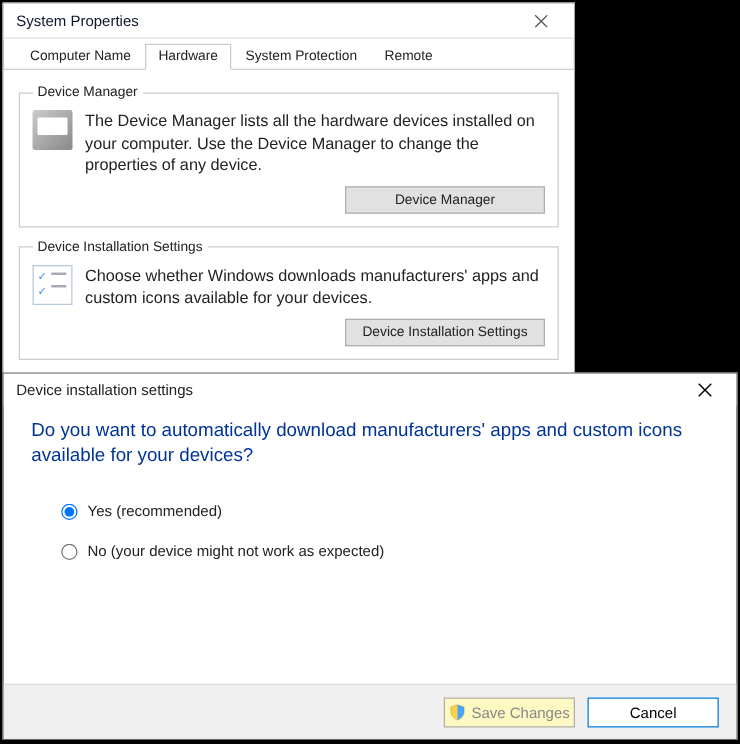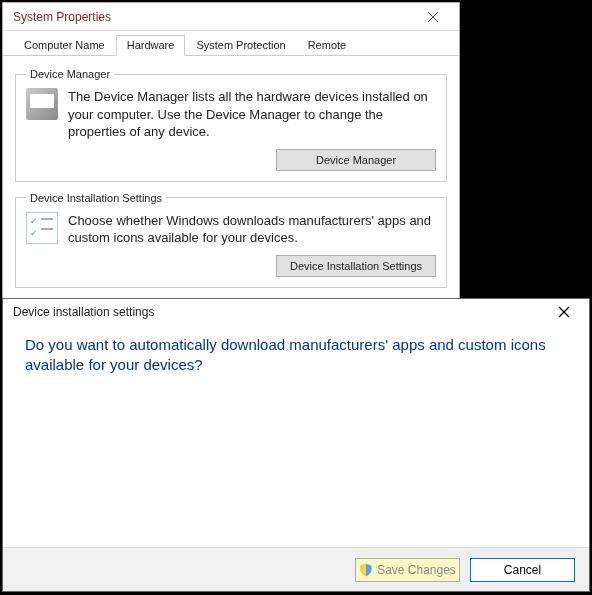--- a/index.html
+++ b/index.html
@@ -1,21 +1,21 @@
 <!DOCTYPE html>
 <html><head>
 <meta charset="utf-8">
 <style>
 * { box-sizing: border-box; margin: 0; padding: 0; }
 body { font-family: 'Segoe UI', Tahoma, sans-serif; font-size: 11px; background: #000; width: 592px; height: 595px; overflow: hidden; }
 
 
 .win1 { position: absolute; left: 2px; top: 2px; width: 458px; height: 296px; background: #fff; border: 1px solid #aaa; }
 .titlebar { height: 28px; display: flex; align-items: center; justify-content: space-between; padding: 0 6px 0 10px; background: #fff; border-bottom: 1px solid #ddd; }
-.title { font-size: 12px; color: #7f1d1d; }
+.title { font-size: 12px; color: #0f172a; }
 .close-x { width: 40px; height: 22px; display: flex; align-items: center; justify-content: center; color: #555; cursor: pointer; }
 .close-x svg { width: 10px; height: 10px; }
 
 .tabs { display: flex; padding: 4px 6px 0 10px; border-bottom: 1px solid #ccc; gap: 0; }
 .tab { padding: 3px 10px 4px 10px; font-size: 11px; color: #222; border: 1px solid transparent; border-bottom: none; position: relative; cursor: pointer; }
 .tab.active { background: #fff; border: 1px solid #ccc; border-bottom: 1px solid #fff; margin-bottom: -1px; }
 
 .content { padding: 12px; background: #fff; }
 
 fieldset { border: 1px solid #ccc; margin-bottom: 10px; padding: 8px 10px 10px 10px; }
@@ -104,20 +104,30 @@
     <span class="title2">Device installation settings</span>
     <div class="close-x2">
       <svg viewBox="0 0 12 12">
           <line x1="1" y1="1" x2="11" y2="11"></line>
           <line x1="11" y1="1" x2="1" y2="11"></line>
         </svg>
     </div>
   </div>
   <div class="body2">
     <div class="question">Do you want to automatically download manufacturers' apps and custom icons available for your devices?</div>
+    <div class="radio-group">
+      <label class="radio-opt">
+        <input type="radio" name="dl" checked="" style="">
+        <span>Yes (recommended)</span>
+      </label>
+      <label class="radio-opt">
+        <input type="radio" name="dl" style="">
+        <span>No (your device might not work as expected)</span>
+      </label>
+    </div>
   </div>
   <div class="footer2">
     <button class="fbtn disabled">
       <svg class="shield" viewBox="0 0 16 16">
         <path d="M8 1 L14 3 V8 C14 12 8 15 8 15 C8 15 2 12 2 8 V3 Z" fill="#ffd24a" stroke="#c9a020" stroke-width="0.5"></path>
         <path d="M8 1 L14 3 V8 C14 12 8 15 8 15 Z" fill="#4aa3ff"></path>
       </svg>
       <span>Save Changes</span>
     </button>
     <button class="fbtn primary">Cancel</button>

